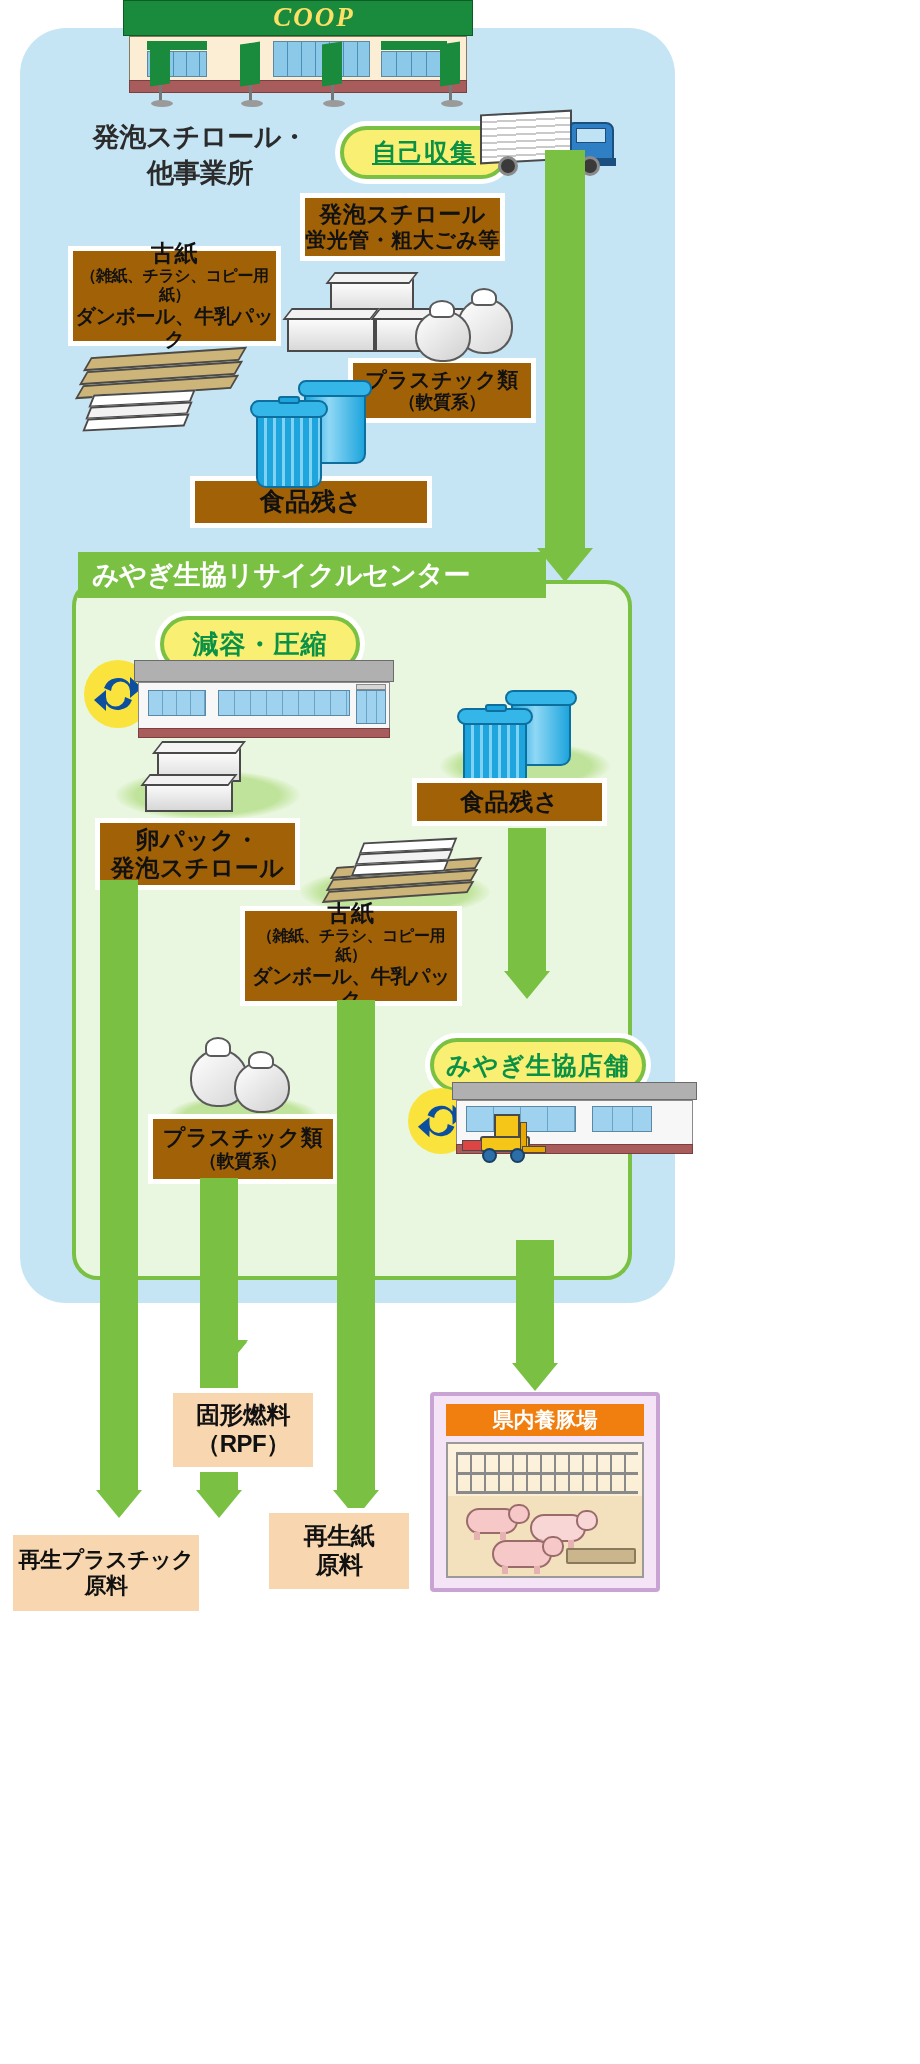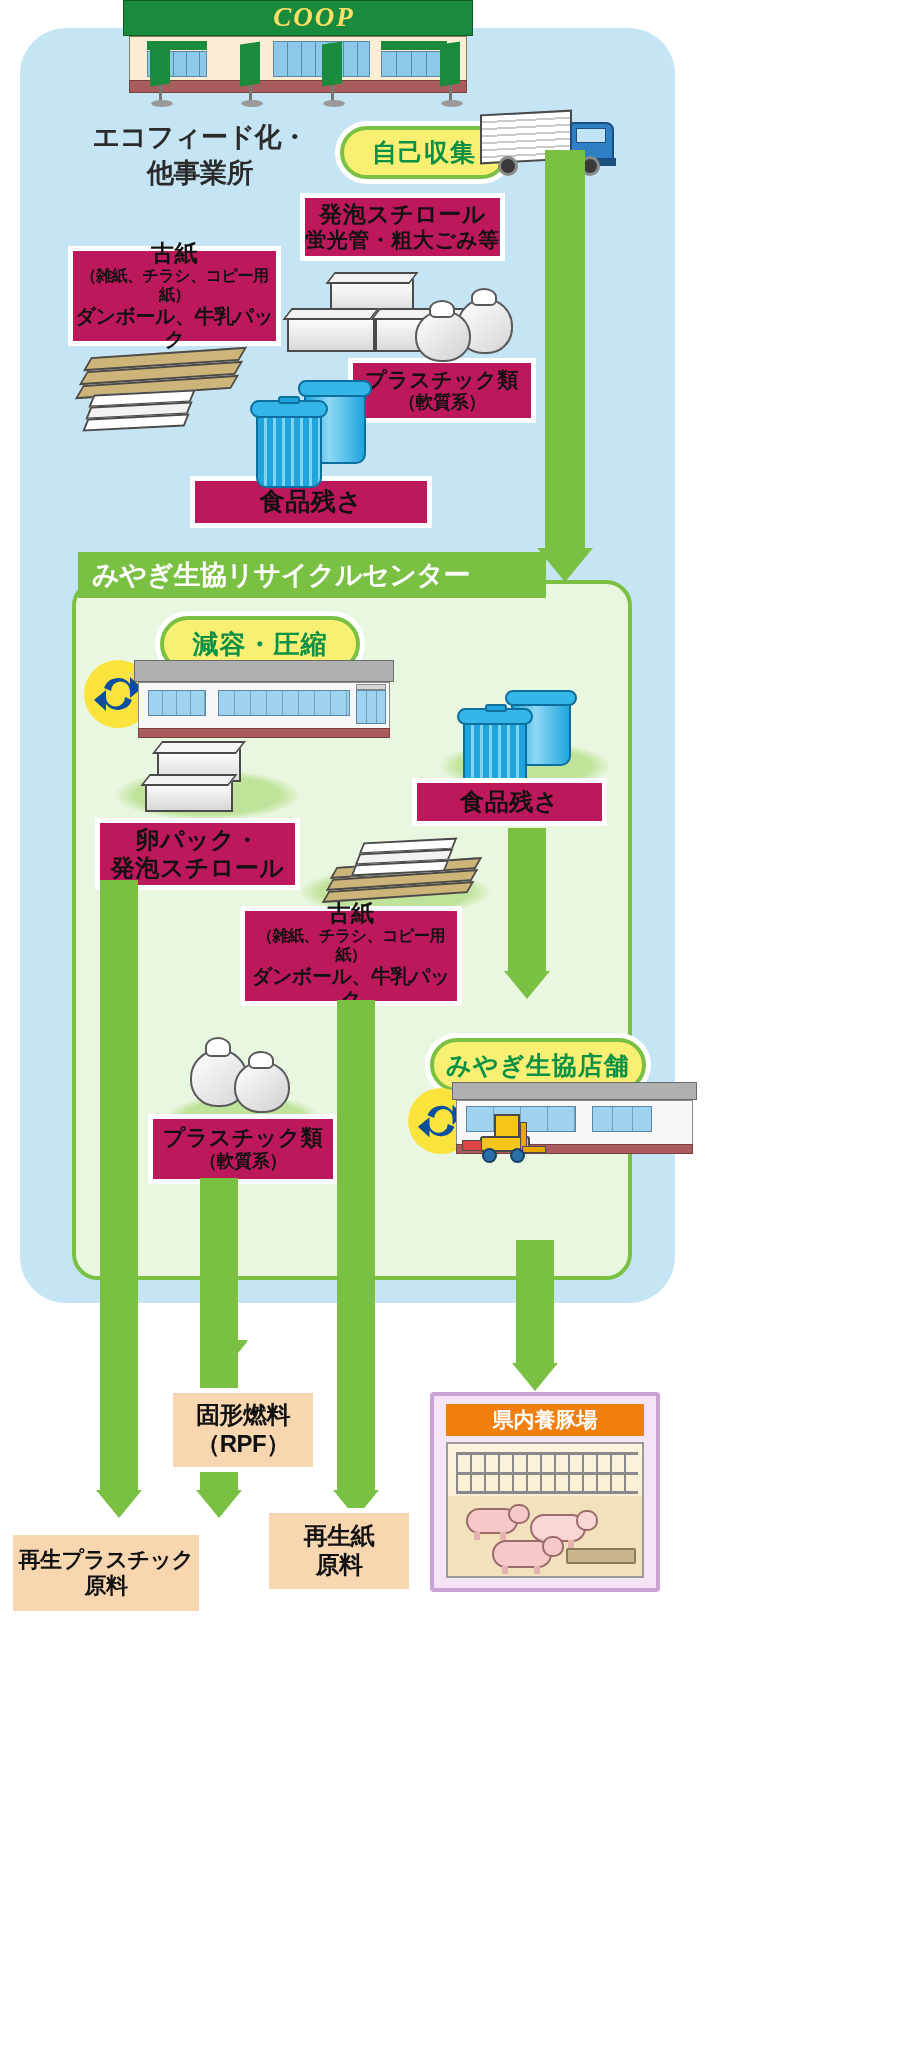--- a/index.html
+++ b/index.html
@@ -4,21 +4,21 @@
 <style>
   html,body{margin:0;padding:0;background:#000;}
   body{font-family:"Liberation Sans","DejaVu Sans",sans-serif;}
   #stage{position:relative;width:920px;height:2064px;background:#ffffff;overflow:hidden;}
 
   
   .bluepanel{position:absolute;left:20px;top:28px;width:655px;height:1275px;
     background:#c5e5f5;border-radius:46px;}
 
   
-  .lbl{position:absolute;background:#be185d;border:5px solid #ffffff;
+  .lbl{position:absolute;background:#a16207;border:5px solid #ffffff;
        box-sizing:border-box;text-align:center;color:#111;
        font-weight:700;line-height:1.18;display:flex;flex-direction:column;
        align-items:center;justify-content:center;}
   .lbl .l1{font-size:23px;letter-spacing:.5px;}
   .lbl .l2{font-size:16px;letter-spacing:-.5px;}
   .lbl .l3{font-size:20px;letter-spacing:-.5px;}
 
   
   .pill{position:absolute;background:#f9ef72;border:4px solid #7ac143;
         border-radius:999px;box-shadow:0 0 0 5px #ffffff;
@@ -93,25 +93,25 @@
     <div style="position:absolute;left:208px;top:43px;width:3px;height:60px;background:#777;"></div>
     <div style="position:absolute;left:199px;top:43px;width:20px;height:42px;background:#1a8a3c;transform:skewY(-8deg);"></div>
     <div style="position:absolute;left:200px;top:100px;width:22px;height:7px;border-radius:50%;background:#9a9a9a;"></div>
     <div style="position:absolute;left:326px;top:43px;width:3px;height:60px;background:#777;"></div>
     <div style="position:absolute;left:317px;top:43px;width:20px;height:42px;background:#1a8a3c;transform:skewY(-8deg);"></div>
     <div style="position:absolute;left:318px;top:100px;width:22px;height:7px;border-radius:50%;background:#9a9a9a;"></div>
   </div>
 
   <div style="position:absolute;left:70px;top:120px;width:260px;text-align:center;
               font-size:27px;font-weight:800;color:#2b2b2b;line-height:1.32;letter-spacing:-.5px;">
-    <div>エコフィード化・</div>
+    <div>発泡スチロール・</div>
     <div>他事業所</div>
   </div>
 
-  <div class="pill" style="left:340px;top:126px;width:160px;height:45px;font-size:25px;">
+  <div class="pill" style="left:340px;top:126px;width:160px;height:45px;font-size:25px;text-decoration:underline;">
     <span>自己収集</span>
   </div>
 
   <div style="position:absolute;left:480px;top:112px;width:140px;height:72px;">
 
     <div style="position:absolute;left:0;top:0;width:92px;height:50px;background:repeating-linear-gradient(180deg,#ffffff 0 5px,#c9c9c9 5px 7px);border:2px solid #4a4a4a;box-sizing:border-box;transform:skewY(-3deg);"></div>
 
     <div style="position:absolute;left:90px;top:10px;width:44px;height:42px;background:#2e7fc4;border:2px solid #1c4f7d;box-sizing:border-box;border-radius:4px 8px 2px 2px;"></div>
     <div style="position:absolute;left:96px;top:16px;width:30px;height:15px;background:#bfe2f5;border:1px solid #1c4f7d;box-sizing:border-box;"></div>
     <div style="position:absolute;left:88px;top:46px;width:48px;height:8px;background:#1c4f7d;"></div>

